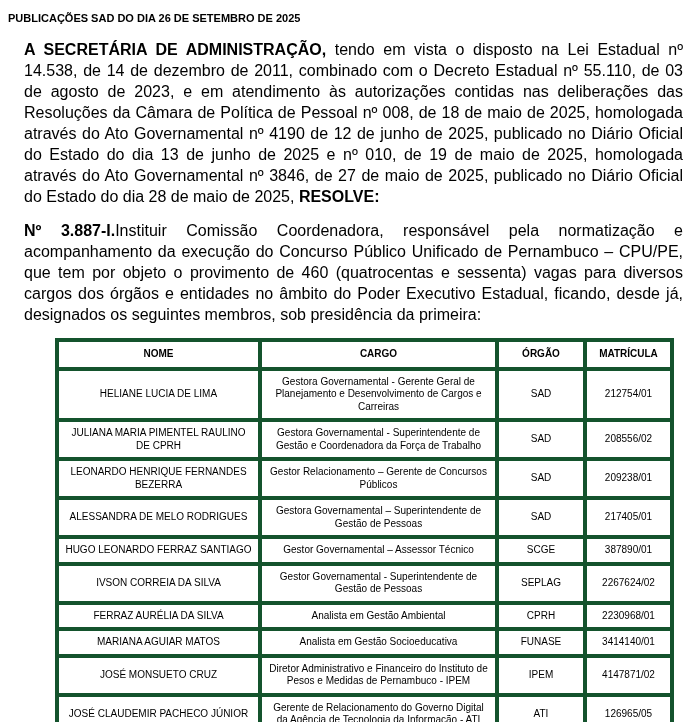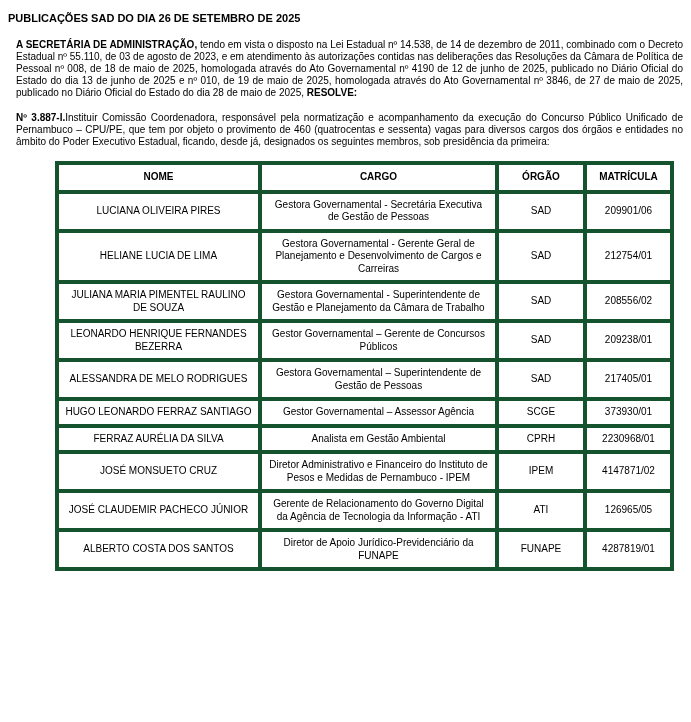--- a/index.html
+++ b/index.html
@@ -17,24 +17,24 @@
   }
   .page {
     padding: 5px 8px 10px 8px;
   }
   .doc-title {
     font-size: 11px;
     font-weight: bold;
     margin: 7px 0 15px 0;
   }
   .para {
-    font-size: 10px;
-    line-height: 12px;
+    font-size: 16px;
+    line-height: 21px;
     text-align: justify;
-    margin: 0 0 13px 8px;
+    margin: 0 0 13px 16px;
   }
   .bold { font-weight: bold; }
   .members-table {
     border-collapse: collapse;
     table-layout: fixed;
     width: 615px;
     margin-left: 47px;
     border: 2px solid #4c4c4c;
   }
   .members-table th,
@@ -78,60 +78,66 @@
     <thead>
       <tr>
         <th>NOME</th>
         <th>CARGO</th>
         <th>ÓRGÃO</th>
         <th>MATRÍCULA</th>
       </tr>
     </thead>
     <tbody>
         <tr>
-          <td>LUCIANA OLIVEIRA PIRES</td>
-          <td>Gestora Governamental - Secretária Executiva de Gestão de Pessoas</td>
-          <td>SAD</td>
-          <td>209901/06</td>
-        </tr>
-        <tr>
           <td>HELIANE LUCIA DE LIMA</td>
           <td>Gestora Governamental - Gerente Geral de Planejamento e Desenvolvimento de Cargos e Carreiras</td>
           <td>SAD</td>
           <td>212754/01</td>
         </tr>
         <tr>
-          <td>JULIANA MARIA PIMENTEL RAULINO DE SOUZA</td>
-          <td>Gestora Governamental - Superintendente de Gestão e Planejamento da Câmara de Trabalho</td>
+          <td>JULIANA MARIA PIMENTEL RAULINO DE CPRH</td>
+          <td>Gestora Governamental - Superintendente de Gestão e Coordenadora da Força de Trabalho</td>
           <td>SAD</td>
           <td>208556/02</td>
         </tr>
         <tr>
           <td>LEONARDO HENRIQUE FERNANDES BEZERRA</td>
-          <td>Gestor Governamental – Gerente de Concursos Públicos</td>
+          <td>Gestor Relacionamento – Gerente de Concursos Públicos</td>
           <td>SAD</td>
           <td>209238/01</td>
         </tr>
         <tr>
           <td>ALESSANDRA DE MELO RODRIGUES</td>
           <td>Gestora Governamental – Superintendente de Gestão de Pessoas</td>
           <td>SAD</td>
           <td>217405/01</td>
         </tr>
         <tr>
           <td>HUGO LEONARDO FERRAZ SANTIAGO</td>
-          <td>Gestor Governamental – Assessor Agência</td>
+          <td>Gestor Governamental – Assessor Técnico</td>
           <td>SCGE</td>
-          <td>373930/01</td>
+          <td>387890/01</td>
+        </tr>
+        <tr>
+          <td>IVSON CORREIA DA SILVA</td>
+          <td>Gestor Governamental - Superintendente de Gestão de Pessoas</td>
+          <td>SEPLAG</td>
+          <td>2267624/02</td>
         </tr>
         <tr>
           <td>FERRAZ AURÉLIA DA SILVA</td>
           <td>Analista em Gestão Ambiental</td>
           <td>CPRH</td>
           <td>2230968/01</td>
+        </tr>
+        <tr>
+          <td>MARIANA AGUIAR MATOS</td>
+          <td>Analista em Gestão Socioeducativa</td>
+          <td>FUNASE</td>
+          <td>3414140/01</td>
         </tr>
         <tr>
           <td>JOSÉ MONSUETO CRUZ</td>
           <td>Diretor Administrativo e Financeiro do Instituto de Pesos e Medidas de Pernambuco - IPEM</td>
           <td>IPEM</td>
           <td>4147871/02</td>
         </tr>
         <tr>
           <td>JOSÉ CLAUDEMIR PACHECO JÚNIOR</td>
           <td>Gerente de Relacionamento do Governo Digital da Agência de Tecnologia da Informação - ATI</td>

